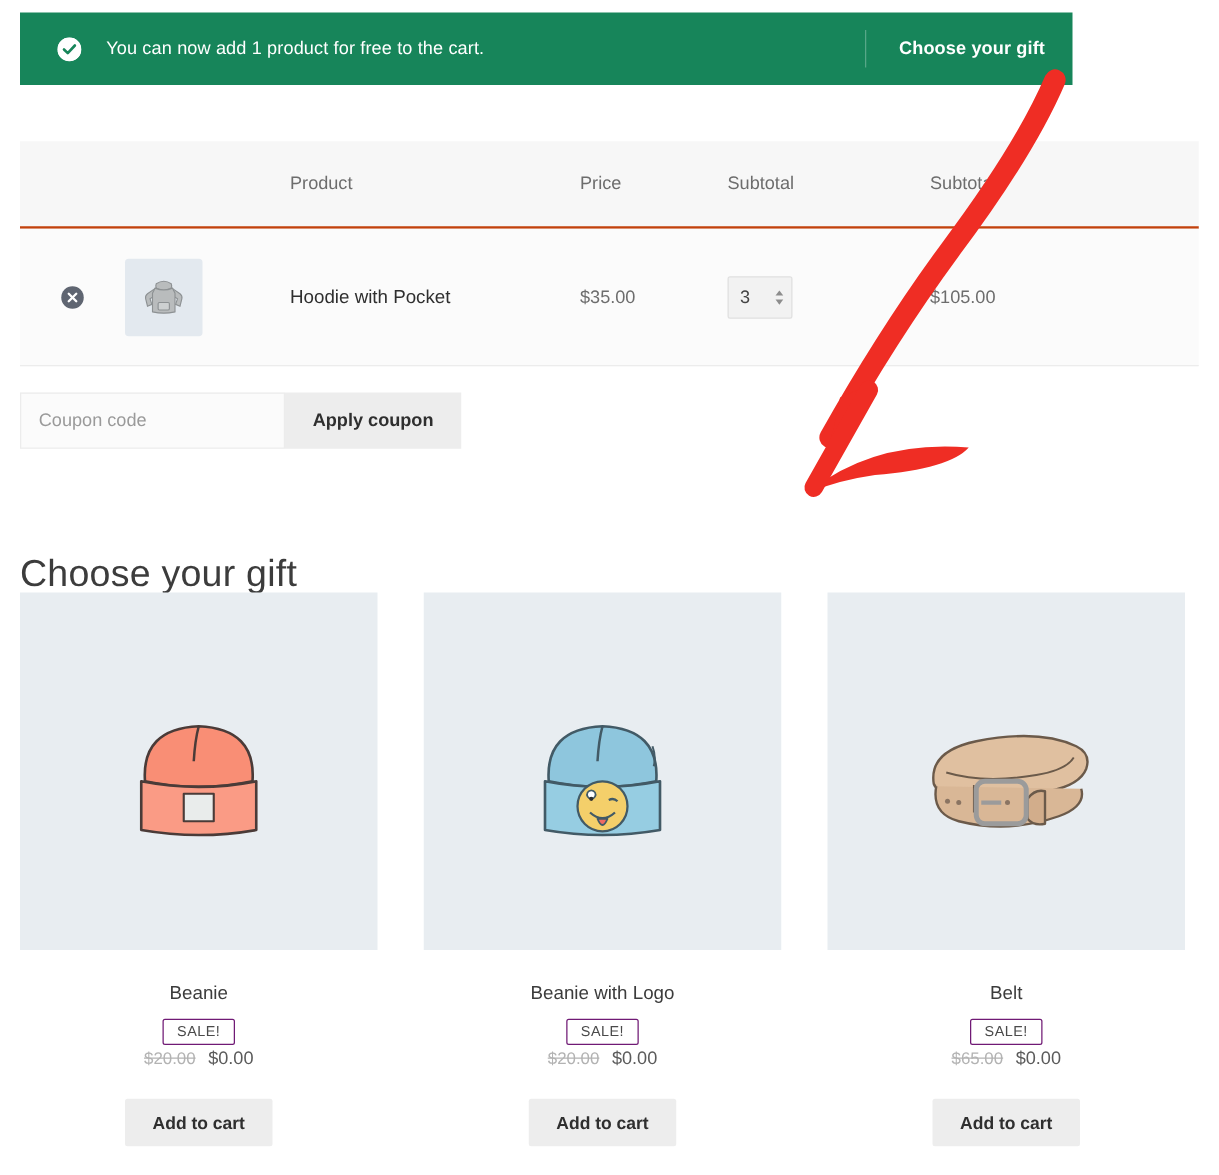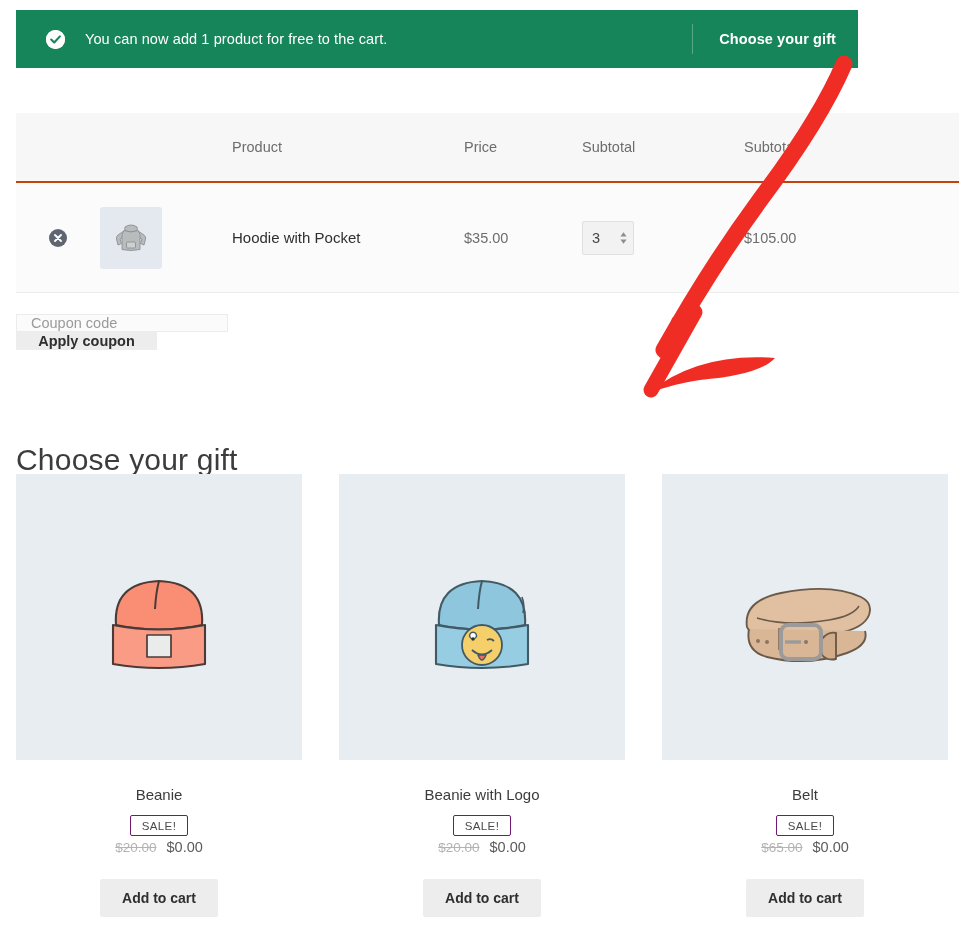--- a/index.html
+++ b/index.html
@@ -85,21 +85,21 @@
   }
   .qty-val { font-size:14.5px; color:#444; }
   .qty-spin {
     position:absolute; right:5px; top:50%; transform:translateY(-50%);
     display:flex; flex-direction:column; gap:2px; cursor:pointer;
   }
 
   
   .coupon-row {
     position:absolute; left:16px; top:314px; width:943px; height:45px;
-    display:flex; align-items:stretch;flex-direction:column;
+    display:flex; align-items:stretch;
   }
   .coupon-input {
     width:212px; background:#fbfbfb; border:1px solid #ececec;
     padding:0 14px; font-size:14.5px; color:#9a9a9a;
     font-family:"Liberation Sans", sans-serif;
     display:flex; align-items:center;
   }
   .btn-apply {
     width:141px; background:#ededed; border:none;
     font-size:14.5px; font-weight:700; color:#2f2f2f;

